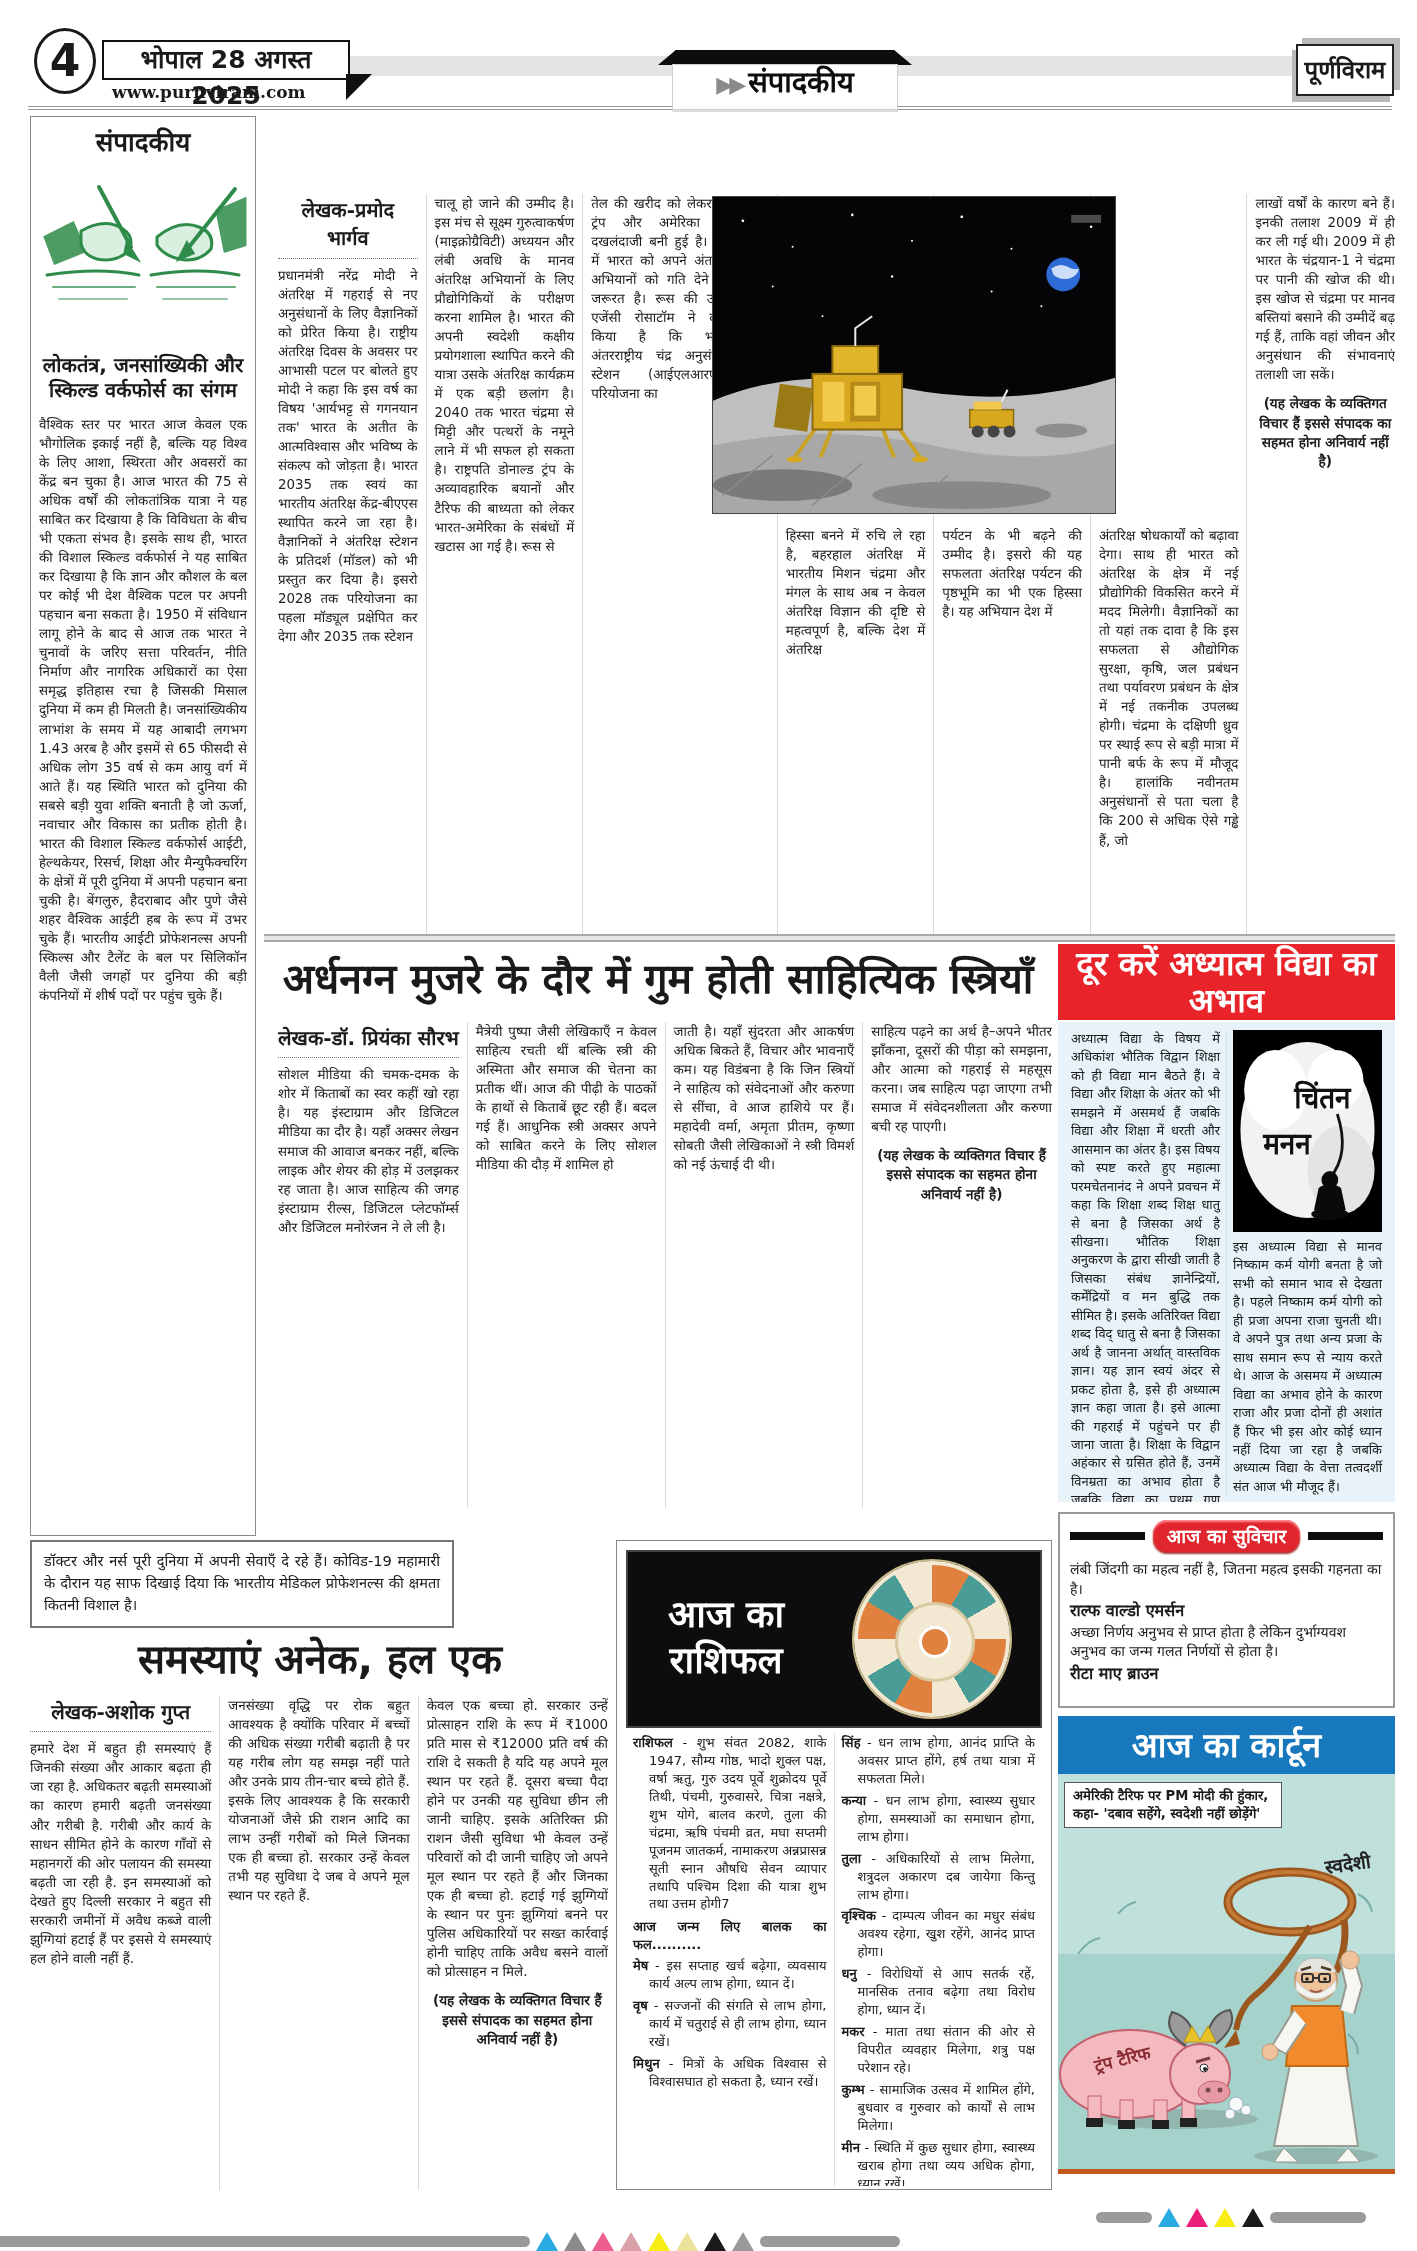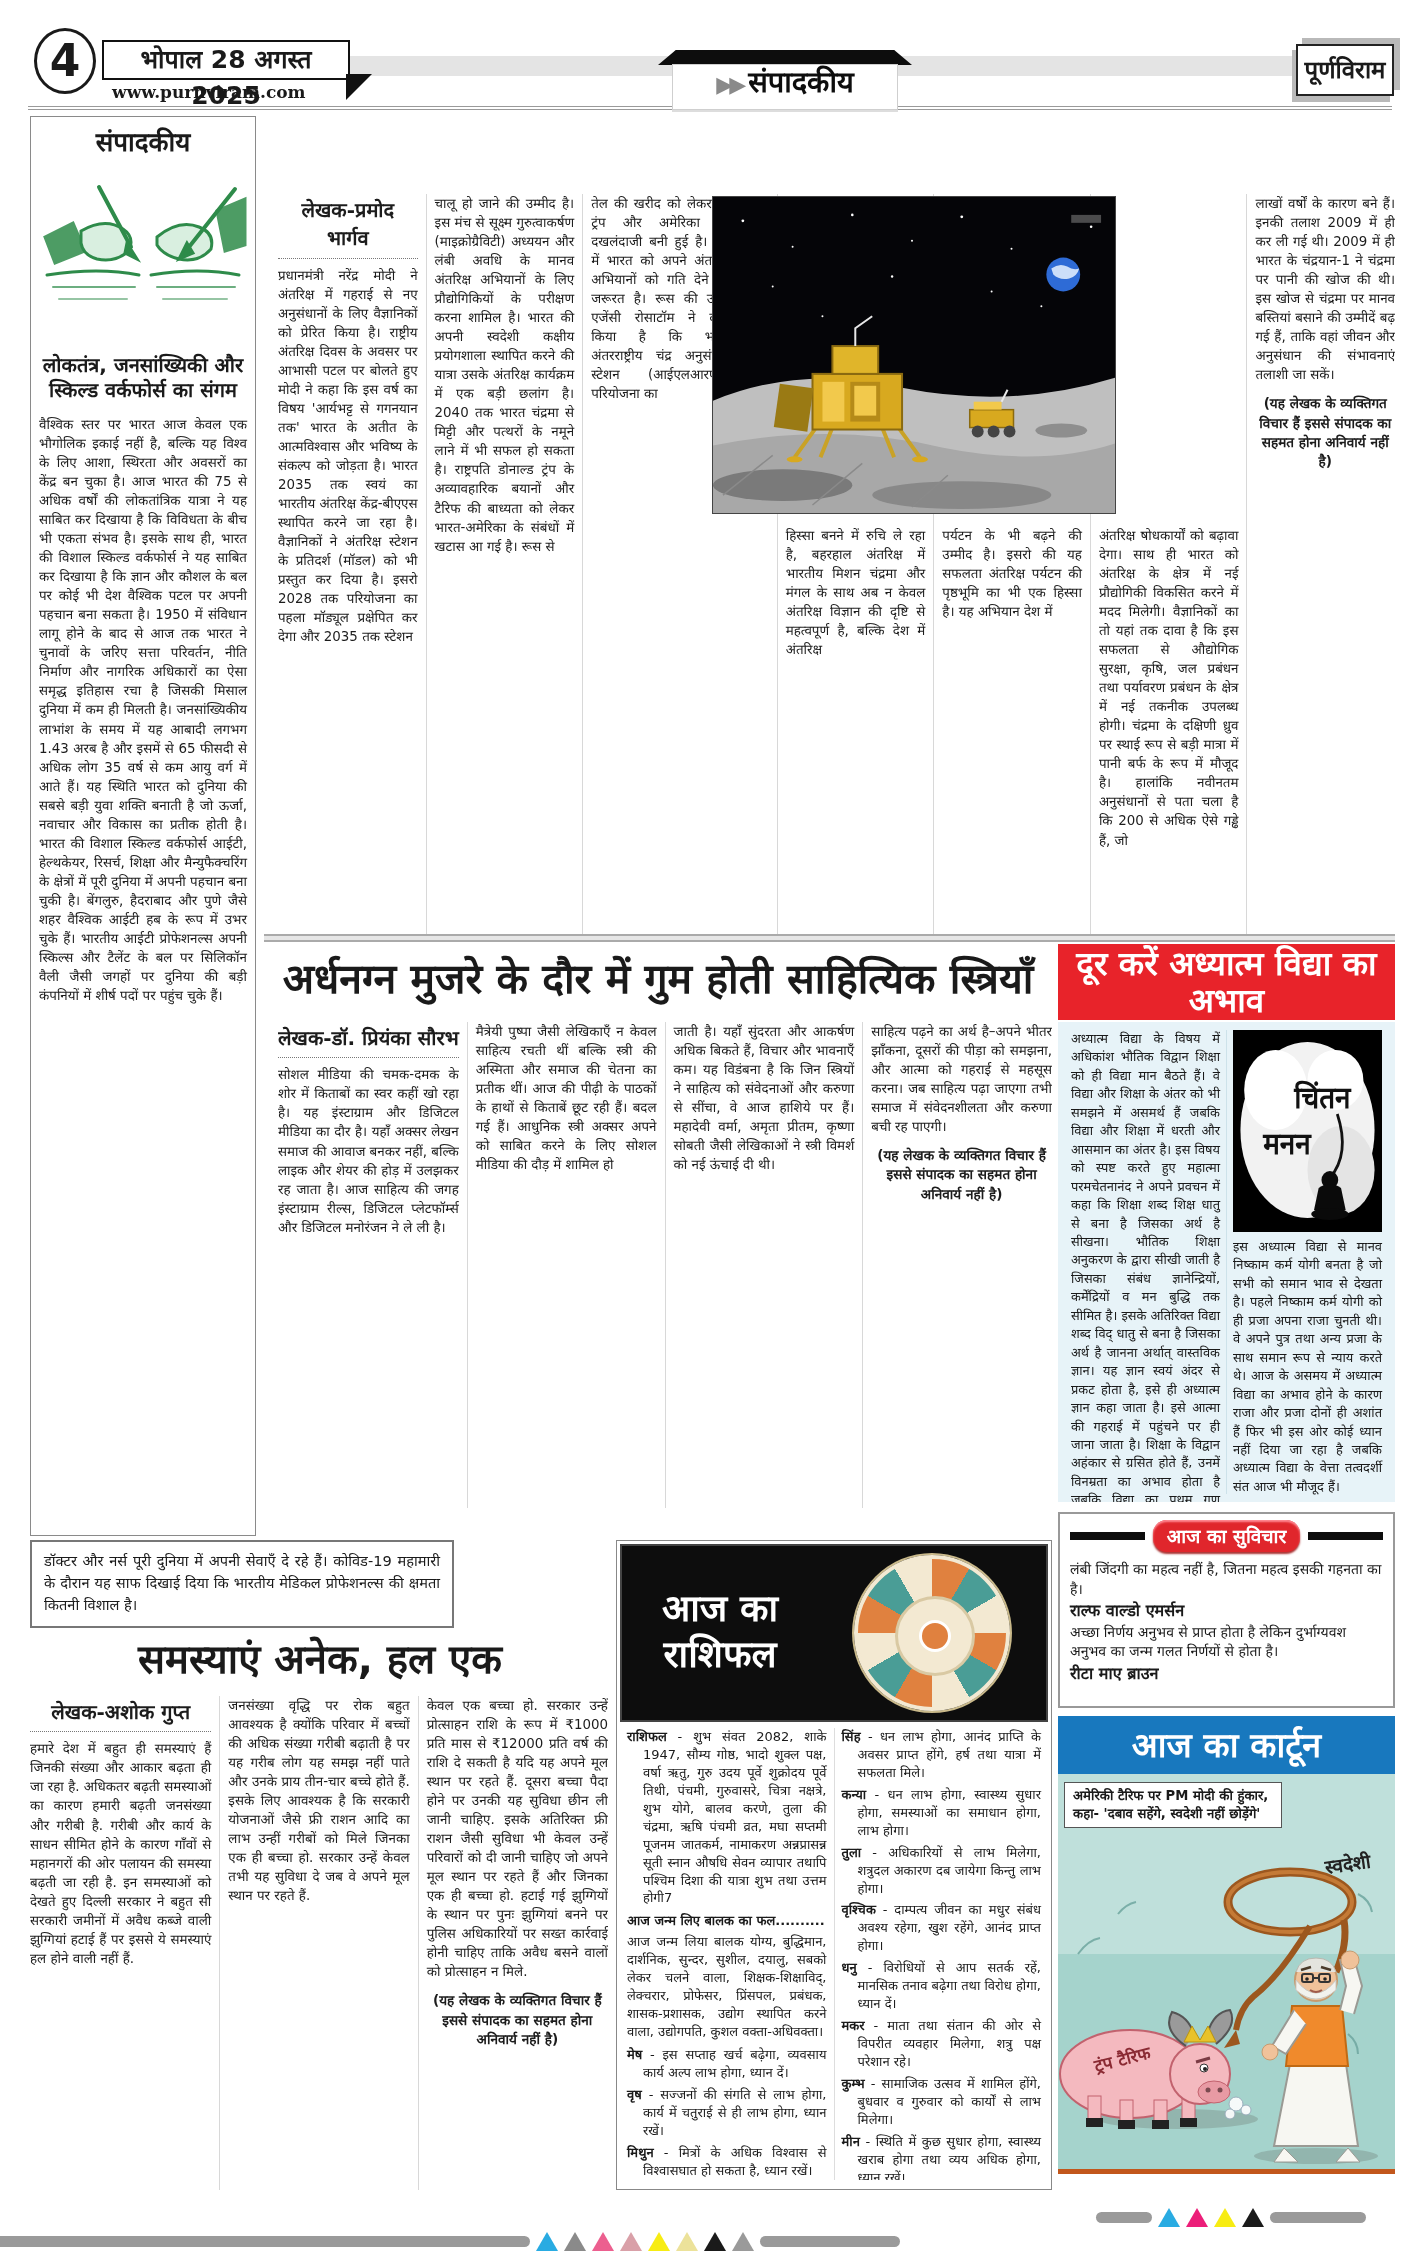--- a/index.html
+++ b/index.html
@@ -71,21 +71,21 @@
   .cartoon-head { left:1058px; top:1716px; width:337px; height:58px; background:#1878be; color:#fff; font-size:34px; font-weight:bold; text-align:center; line-height:58px; }
   .cartoon-box { left:1058px; top:1774px; width:337px; height:400px; background:#b9ddd8; overflow:hidden; border-bottom:5px solid #c2571c; }
   .cartoon-cap { position:absolute; left:6px; top:8px; width:218px; background:#fff; border:1px solid #555; padding:4px 8px; font-size:13.2px; font-weight:bold; line-height:1.35; z-index:2; }
 
   
   .hl3 { left:30px; top:1632px; width:580px; height:54px; font-size:40px; font-weight:bold; text-align:center; line-height:54px; }
   .prob-body { left:30px; top:1696px; width:578px; height:494px; }
   .prob-cols { height:494px; }
 
   
-  .rashibox { left:616px; top:1540px; width:436px; height:650px; border:1px solid #888; padding:3px; }
+  .rashibox { left:616px; top:1540px; width:436px; height:650px; border:1px solid #888; padding:9px; }
   .rashi-head { display:flex; height:178px; background:#0d0d0d; border:2px solid #444; }
   .rashi-title { width:196px; color:#fff; font-size:37px; font-weight:bold; text-align:center; line-height:1.25; padding-top:40px; }
   .rashi-wheelwrap { flex:1; background:#0d0d0d; display:flex; align-items:center; justify-content:center; }
   .wheel { width:156px; height:156px; border-radius:50%; position:relative;
     background:conic-gradient(#e0813f 0 30deg,#4a9d96 0 60deg,#f3e9d2 0 90deg,#e0813f 0 120deg,#4a9d96 0 150deg,#f3e9d2 0 180deg,#e0813f 0 210deg,#4a9d96 0 240deg,#f3e9d2 0 270deg,#e0813f 0 300deg,#4a9d96 0 330deg,#f3e9d2 0 360deg);
     border:4px solid #f3e9d2; box-shadow:0 0 0 2px #c9b98a; }
   .wheel::before { content:""; position:absolute; left:50%; top:50%; width:74px; height:74px; margin:-37px 0 0 -37px; border-radius:50%; background:#f3e9d2; border:3px solid #d9c9a3; }
   .wheel::after { content:""; position:absolute; left:50%; top:50%; width:26px; height:26px; margin:-13px 0 0 -13px; border-radius:50%; background:#e0813f; border:3px solid #fff; }
   .rashi-cols { display:flex; margin-top:6px; height:452px; overflow:hidden; }
   .rashi-cols .rcol { flex:1; padding:0 7px; font-size:13px; line-height:1.38; text-align:justify; }
@@ -277,21 +277,20 @@
     <div class="rashi-head">
       <div class="rashi-title">आज का राशिफल</div>
       <div class="rashi-wheelwrap">
         <div class="wheel"></div>
       </div>
     </div>
     <div class="rashi-cols">
       <div class="rcol">
         <p class="rashi"><b>राशिफल</b> <span>- शुभ संवत 2082, शाके 1947, सौम्य गोष्ठ, भादो शुक्ल पक्ष, वर्षा ऋतु, गुरु उदय पूर्वे शुक्रोदय पूर्वे तिथी, पंचमी, गुरुवासरे, चित्रा नक्षत्रे, शुभ योगे, बालव करणे, तुला की चंद्रमा, ऋषि पंचमी व्रत, मघा सप्तमी पूजनम जातकर्म, नामाकरण अन्नप्रासन्न सूती स्नान औषधि सेवन व्यापार तथापि पश्चिम दिशा की यात्रा शुभ तथा उत्तम होगी7</span></p>
         <div class="balak-h">आज जन्म लिए बालक का फल..........</div>
-        <p style="margin-bottom:5px;">आज जन्म लिया बालक योग्य, बुद्धिमान, दार्शनिक, सुन्दर, सुशील, दयालु, सबको लेकर चलने वाला, शिक्षक-शिक्षाविद्, लेक्चरार, प्रोफेसर, प्रिंसपल, प्रबंधक, शासक-प्रशासक, उद्योग स्थापित करने वाला, उद्योगपति, कुशल वक्ता-अधिवक्ता।</p>
         <p class="rashi"><b>मेष</b> <span>- इस सप्ताह खर्च बढ़ेगा, व्यवसाय कार्य अल्प लाभ होगा, ध्यान दें।</span></p>
         <p class="rashi"><b>वृष</b> <span>- सज्जनों की संगति से लाभ होगा, कार्य में चतुराई से ही लाभ होगा, ध्यान रखें।</span></p>
         <p class="rashi"><b>मिथुन</b> <span>- मित्रों के अधिक विश्वास से विश्वासघात हो सकता है, ध्यान रखें।</span></p>
 
       </div>
       <div class="rcol">
         <p class="rashi"><b>सिंह</b> <span>- धन लाभ होगा, आनंद प्राप्ति के अवसर प्राप्त होंगे, हर्ष तथा यात्रा में सफलता मिले।</span></p>
         <p class="rashi"><b>कन्या</b> <span>- धन लाभ होगा, स्वास्थ्य सुधार होगा, समस्याओं का समाधान होगा, लाभ होगा।</span></p>
         <p class="rashi"><b>तुला</b> <span>- अधिकारियों से लाभ मिलेगा, शत्रुदल अकारण दब जायेगा किन्तु लाभ होगा।</span></p>
         <p class="rashi"><b>वृश्चिक</b> <span>- दाम्पत्य जीवन का मधुर संबंध अवश्य रहेगा, खुश रहेंगे, आनंद प्राप्त होगा।</span></p>

